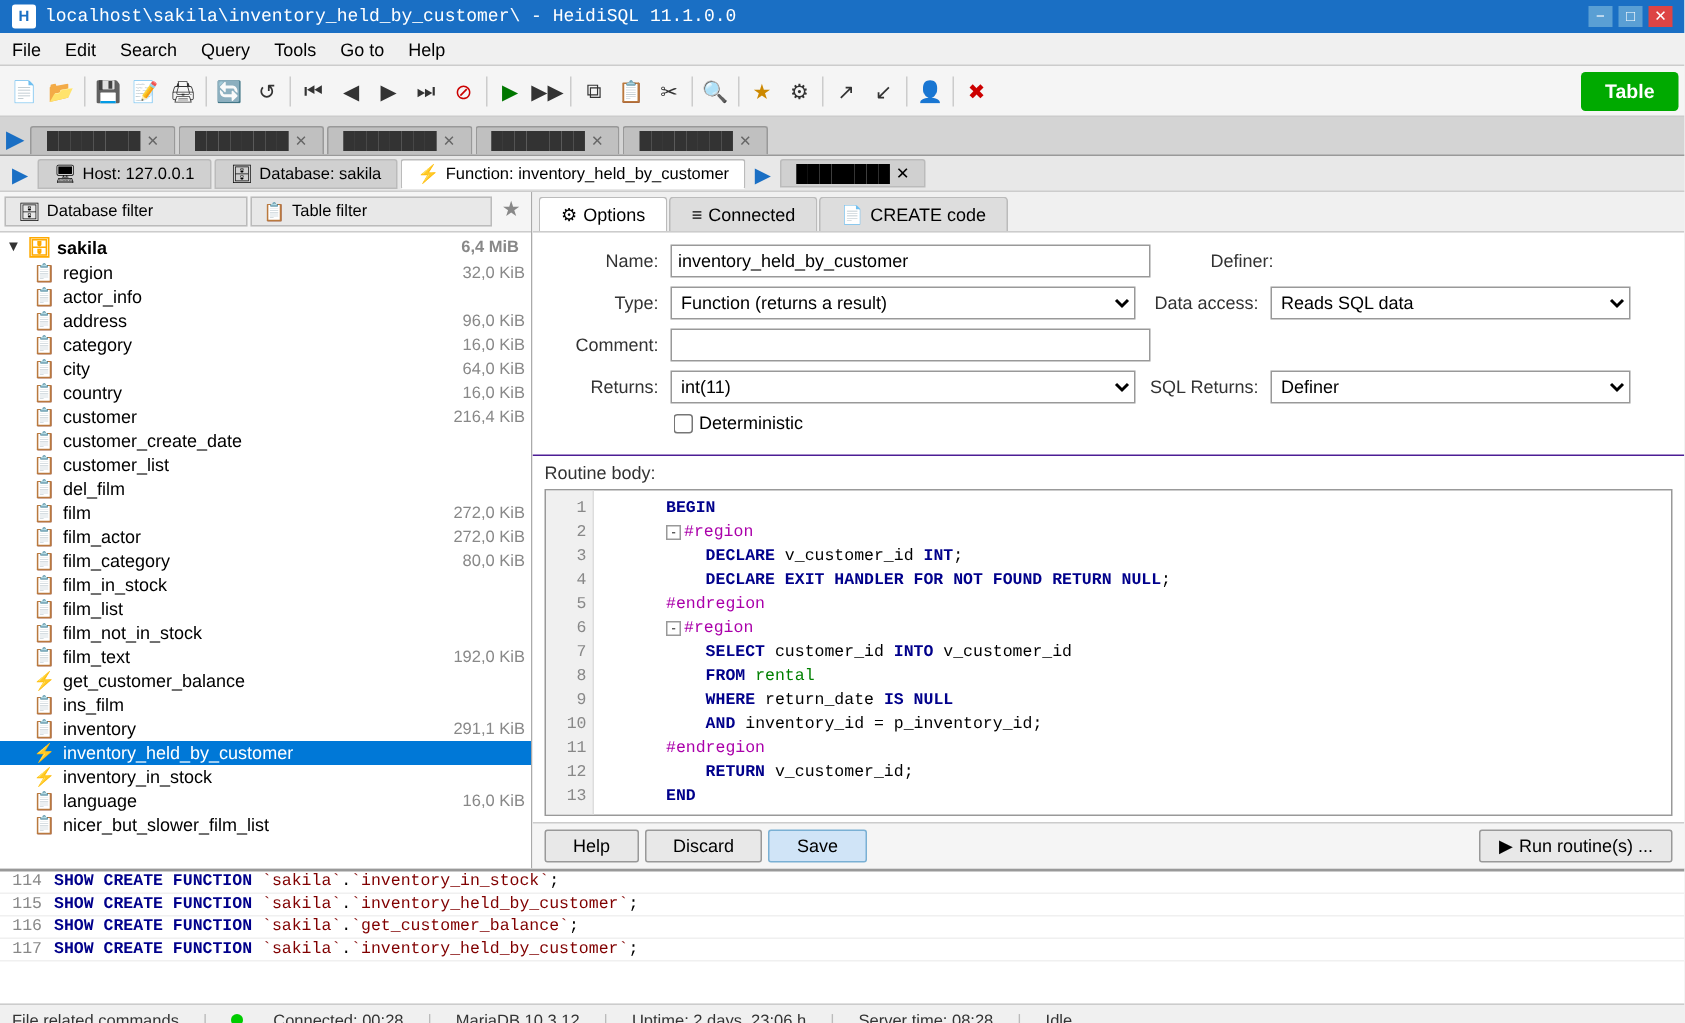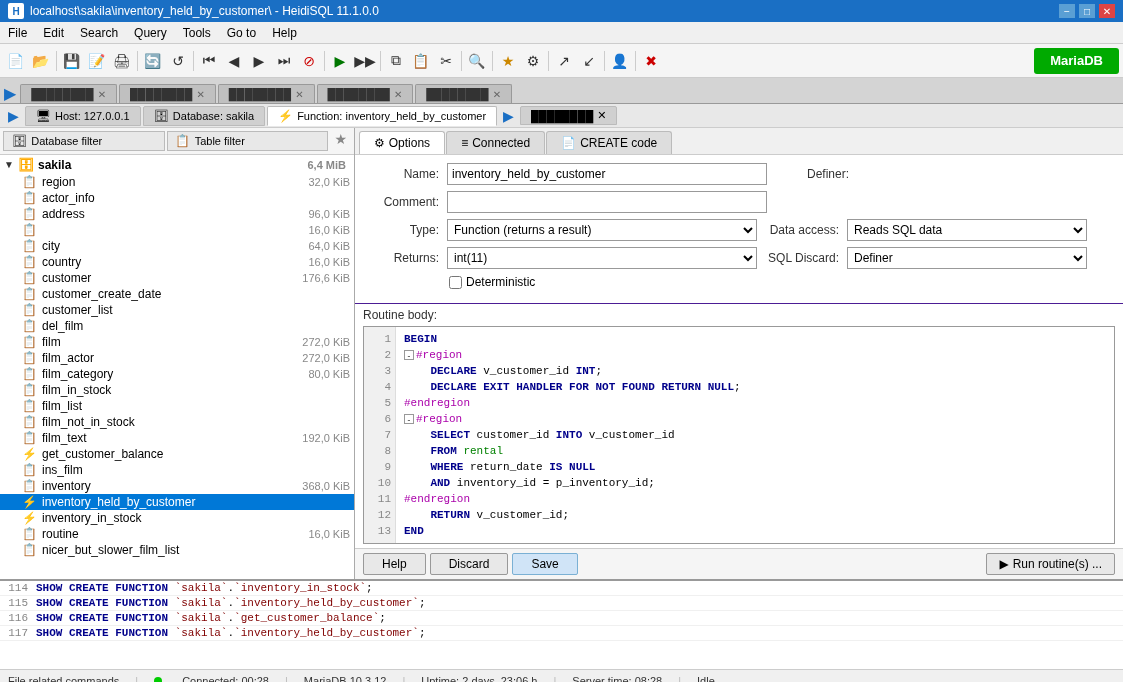--- a/index.html
+++ b/index.html
@@ -1,21 +1,21 @@
 <!DOCTYPE html>
 <html><head>
   <meta charset="utf-8">
   <style>
     * { box-sizing: border-box; margin: 0; padding: 0; }
     body { font-family: 'Segoe UI', Tahoma, Arial, sans-serif; font-size: 12px; background: #f0f0f0; overflow: hidden; width: 1123px; height: 682px; }
     
     
     #title-bar { background: #1a6fc4; color: white; height: 22px; display: flex; align-items: center; padding: 0 8px; font-size: 12px; }
     #title-bar .app-icon { width: 16px; height: 16px; background: #fff; border-radius: 2px; margin-right: 6px; font-size: 10px; display: flex; align-items: center; justify-content: center; color: #1a6fc4; font-weight: bold; }
-    #title-bar .title-text { flex: 1; }
+    #title-bar .title-text { flex: 1; font-family: Liberation Mono, monospace; }
     #title-bar .win-controls { display: flex; gap: 4px; }
     #title-bar .win-btn { width: 16px; height: 14px; background: #5a9fd4; border: none; cursor: pointer; color: white; font-size: 10px; display: flex; align-items: center; justify-content: center; }
     #title-bar .win-btn.close { background: #d44; }
 
     
     #menu-bar { background: #f0f0f0; height: 22px; display: flex; align-items: center; border-bottom: 1px solid #ccc; }
     #menu-bar .menu-item { padding: 2px 8px; cursor: pointer; font-size: 12px; color: #000; }
 
     
     #toolbar { background: #f5f5f5; height: 34px; display: flex; align-items: center; padding: 2px 4px; border-bottom: 1px solid #ccc; gap: 1px; }
@@ -72,21 +72,21 @@
     .form-select-right { flex: 1; max-width: 240px; }
     .form-label-right { width: 90px; text-align: right; padding-right: 8px; font-size: 12px; color: #333; }
     .checkbox-label { display: flex; align-items: center; gap: 4px; font-size: 12px; cursor: pointer; margin-left: 82px; }
     .checkbox-label input { cursor: pointer; }
 
     
     #code-section { flex: 1; display: flex; flex-direction: column; overflow: hidden; padding: 4px 8px; }
     .routine-label { font-size: 12px; margin-bottom: 4px; color: #333; }
     #code-editor { flex: 1; border: 1px solid #999; overflow: hidden; display: flex; background: #fff; }
     .line-numbers { width: 32px; background: #f0f0f0; border-right: 1px solid #ddd; padding: 4px 4px; font-family: 'Courier New', monospace; font-size: 11px; color: #888; line-height: 16px; text-align: right; user-select: none; overflow: hidden; }
-    .code-lines { flex: 1; padding: 4px 8px; font-family: 'Courier New', monospace; font-size: 11px; line-height: 16px; overflow: auto; white-space: pre; }
+    .code-lines { flex: 1; padding: 4px 8px; font-family: 'Courier New', monospace; font-size: 11px; line-height: 16px; overflow: auto; white-space: pre; margin-left: 40px; }
     .fold-indicator { display: inline-block; width: 10px; height: 10px; border: 1px solid #999; font-size: 8px; line-height: 10px; text-align: center; cursor: pointer; margin-right: 2px; background: #fff; }
 
     
     #action-bar { display: flex; align-items: center; padding: 4px 8px; border-top: 1px solid #ccc; background: #f5f5f5; }
     .action-btn { padding: 3px 18px; border: 1px solid #999; background: #e8e8e8; cursor: pointer; font-size: 12px; margin-right: 4px; border-radius: 2px; }
     .action-btn.primary { background: #d0e4f7; border-color: #7ab0d4; }
     .run-btn { margin-left: auto; display: flex; align-items: center; gap: 4px; padding: 3px 12px; border: 1px solid #999; background: #e8e8e8; cursor: pointer; font-size: 12px; border-radius: 2px; }
 
     
     #query-log { height: 90px; border-top: 2px solid #999; background: #fff; overflow-y: auto; font-family: 'Courier New', monospace; font-size: 11px; }
@@ -152,21 +152,21 @@
   <div class="tb-sep"></div>
   <button class="tb-btn" style="color:#cc8800;">★</button>
   <button class="tb-btn">⚙</button>
   <div class="tb-sep"></div>
   <button class="tb-btn">↗</button>
   <button class="tb-btn">↙</button>
   <div class="tb-sep"></div>
   <button class="tb-btn">👤</button>
   <div class="tb-sep"></div>
   <button class="tb-btn" style="color:#cc0000;">✖</button>
-  <button class="donate-btn">MariaDB</button>
+  <button class="donate-btn">Table</button>
 </div>
 
 <div id="conn-tabs">
   <span class="conn-tab-start">▶</span>
   <div class="conn-tab">
     <span>████████</span>
     <span class="close-x">✕</span>
   </div>
   <div class="conn-tab">
     <span>████████</span>
@@ -244,39 +244,40 @@
   </div>
           <div class="tree-item">
     <span class="expand"></span>
     <span class="item-icon" style="color:#4488cc">📋</span>
     <span class="item-name">address</span>
     <span class="item-size">96,0 KiB</span>
   </div>
           <div class="tree-item">
     <span class="expand"></span>
     <span class="item-icon" style="color:#4488cc">📋</span>
+    <span class="item-name">category</span>
     <span class="item-size">16,0 KiB</span>
   </div>
           <div class="tree-item">
     <span class="expand"></span>
     <span class="item-icon" style="color:#4488cc">📋</span>
     <span class="item-name">city</span>
     <span class="item-size">64,0 KiB</span>
   </div>
           <div class="tree-item">
     <span class="expand"></span>
     <span class="item-icon" style="color:#4488cc">📋</span>
     <span class="item-name">country</span>
     <span class="item-size">16,0 KiB</span>
   </div>
           <div class="tree-item">
     <span class="expand"></span>
     <span class="item-icon" style="color:#4488cc">📋</span>
     <span class="item-name">customer</span>
-    <span class="item-size">176,6 KiB</span>
+    <span class="item-size">216,4 KiB</span>
   </div>
           <div class="tree-item">
     <span class="expand"></span>
     <span class="item-icon" style="color:#4488cc">📋</span>
     <span class="item-name">customer_create_date</span>
 
   </div>
           <div class="tree-item">
     <span class="expand"></span>
     <span class="item-icon" style="color:#4488cc">📋</span>
@@ -340,38 +341,38 @@
           <div class="tree-item">
     <span class="expand"></span>
     <span class="item-icon" style="color:#4488cc">📋</span>
     <span class="item-name">ins_film</span>
 
   </div>
           <div class="tree-item">
     <span class="expand"></span>
     <span class="item-icon" style="color:#4488cc">📋</span>
     <span class="item-name">inventory</span>
-    <span class="item-size">368,0 KiB</span>
+    <span class="item-size">291,1 KiB</span>
   </div>
           <div class="tree-item selected">
     <span class="expand"></span>
     <span class="item-icon" style="color:#cc8800">⚡</span>
     <span class="item-name">inventory_held_by_customer</span>
 
   </div>
           <div class="tree-item">
     <span class="expand"></span>
     <span class="item-icon" style="color:#cc8800">⚡</span>
     <span class="item-name">inventory_in_stock</span>
 
   </div>
           <div class="tree-item">
     <span class="expand"></span>
     <span class="item-icon" style="color:#4488cc">📋</span>
-    <span class="item-name">routine</span>
+    <span class="item-name">language</span>
     <span class="item-size">16,0 KiB</span>
   </div>
           <div class="tree-item">
     <span class="expand"></span>
     <span class="item-icon" style="color:#4488cc">📋</span>
     <span class="item-name">nicer_but_slower_film_list</span>
 
   </div>
         </div>
     </div>
@@ -392,43 +393,43 @@
         <span class="tab-icon">📄</span>
         <span>CREATE code</span>
       </div>
     </div>
 
     <div id="form-area">
       <div class="form-row">
         <span class="form-label">Name:</span>
         <input class="form-input" type="text" style="width: 300px;" value="inventory_held_by_customer">
         <span class="form-label-right">Definer:</span>
-      </div>
-      <div class="form-row">
-        <span class="form-label">Comment:</span>
-        <input class="form-input" type="text" style="width: 580px;">
       </div>
       <div class="form-row">
         <span class="form-label">Type:</span>
         <select class="form-select form-select-wide" style="width:300px;">
           <option>Function (returns a result)</option>
           <option>Procedure</option>
         </select>
         <span class="form-label-right">Data access:</span>
         <select class="form-select form-select-right" style="width:240px;">
           <option>Reads SQL data</option>
           <option>Modifies SQL data</option>
           <option>Contains SQL</option>
           <option>No SQL</option>
         </select>
       </div>
       <div class="form-row">
+        <span class="form-label">Comment:</span>
+        <input class="form-input" type="text" style="width: 580px;">
+      </div>
+      <div class="form-row">
         <span class="form-label">Returns:</span>
         <select class="form-select form-select-wide" style="width:300px;"><option>int(11)</option></select>
-        <span class="form-label-right">SQL Discard:</span>
+        <span class="form-label-right">SQL Returns:</span>
         <select class="form-select form-select-right" style="width:240px;">
           <option>Definer</option>
           <option>Invoker</option>
         </select>
       </div>
       <div class="form-row">
         <label class="checkbox-label">
           <input type="checkbox" style="">
           <span>Deterministic</span>
         </label>

